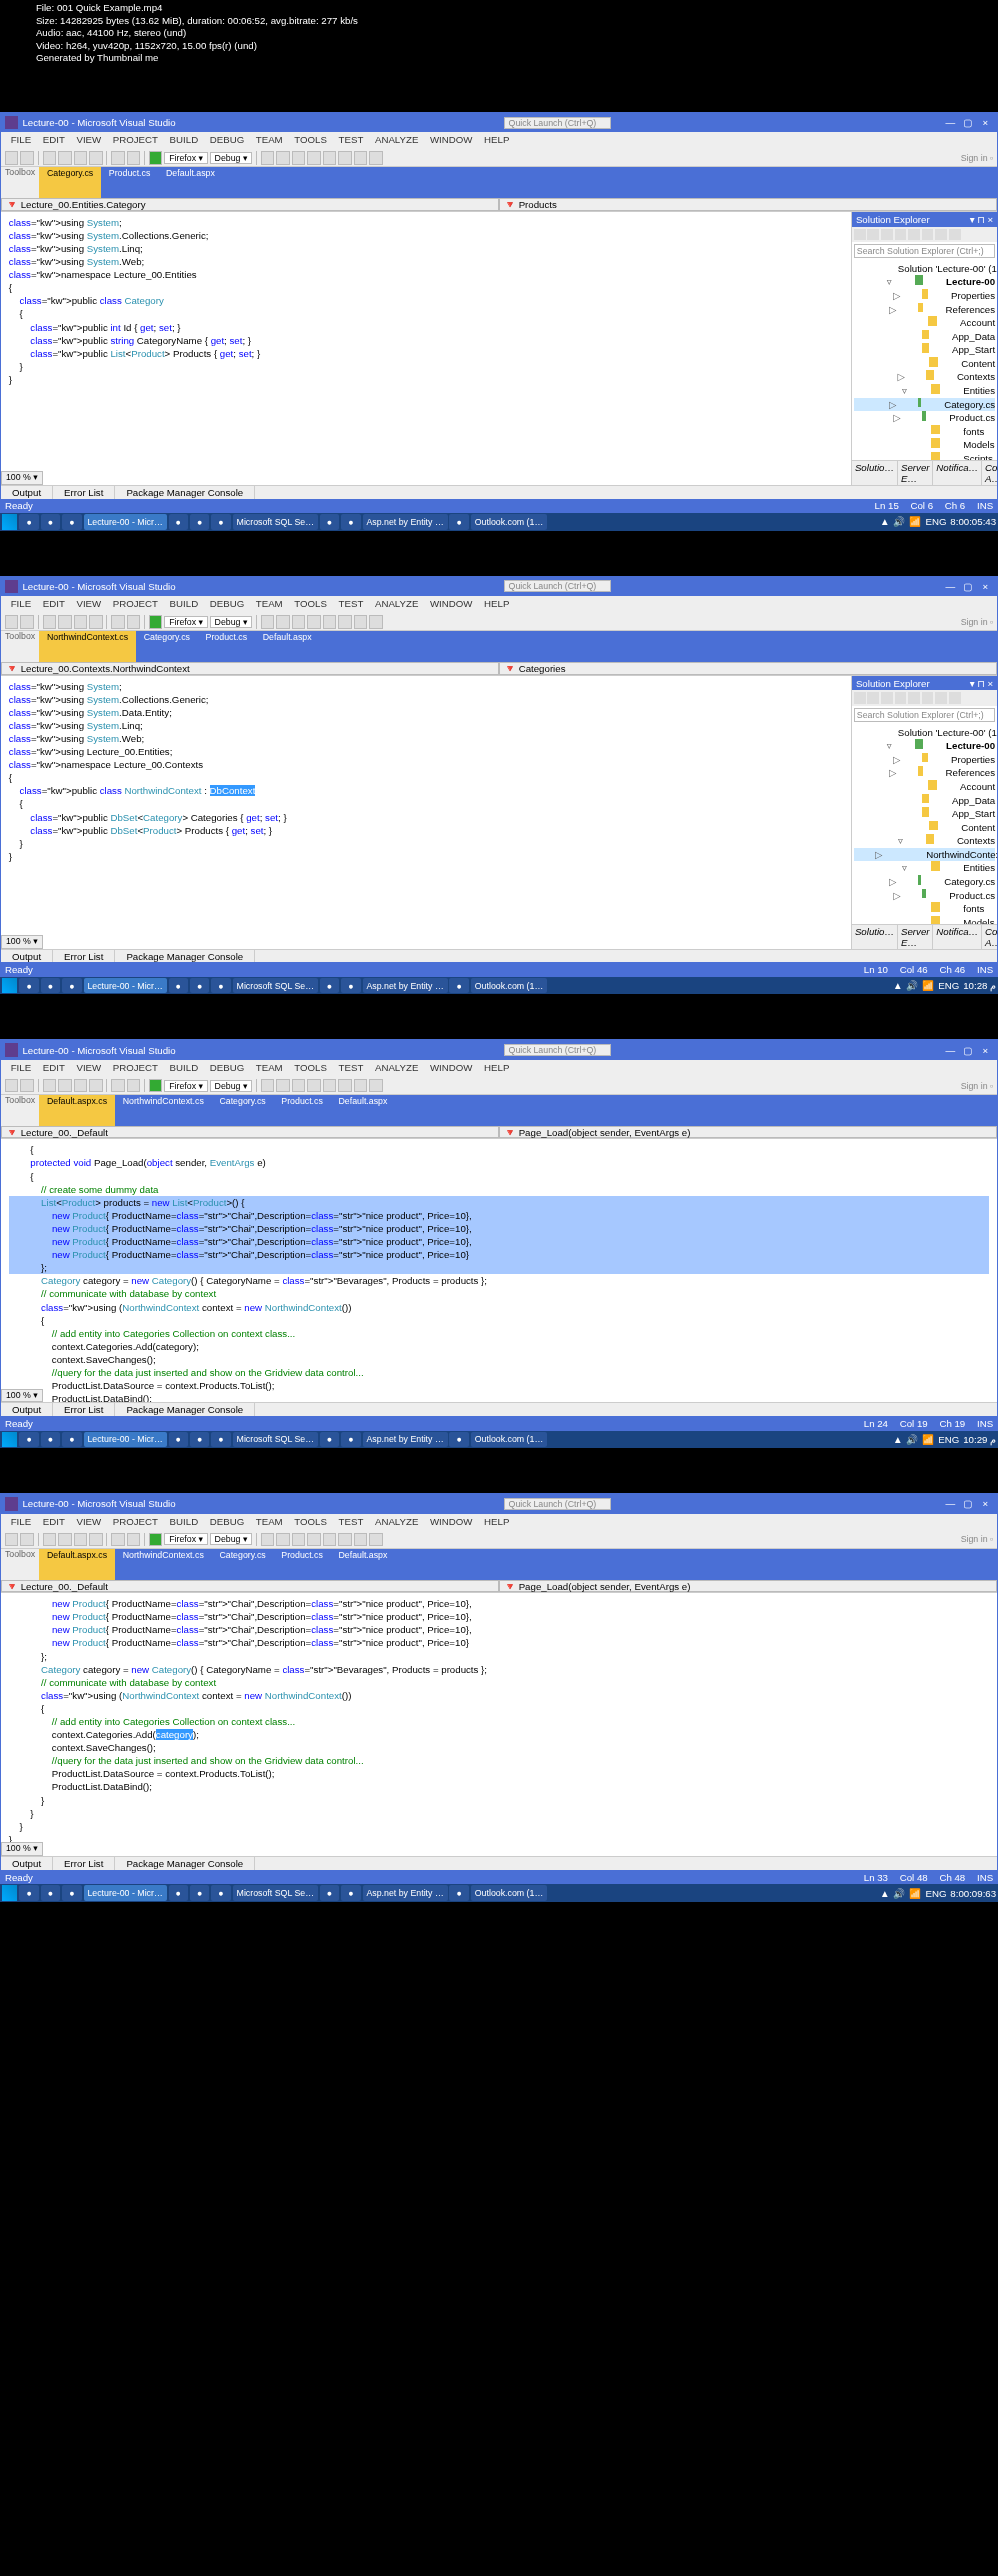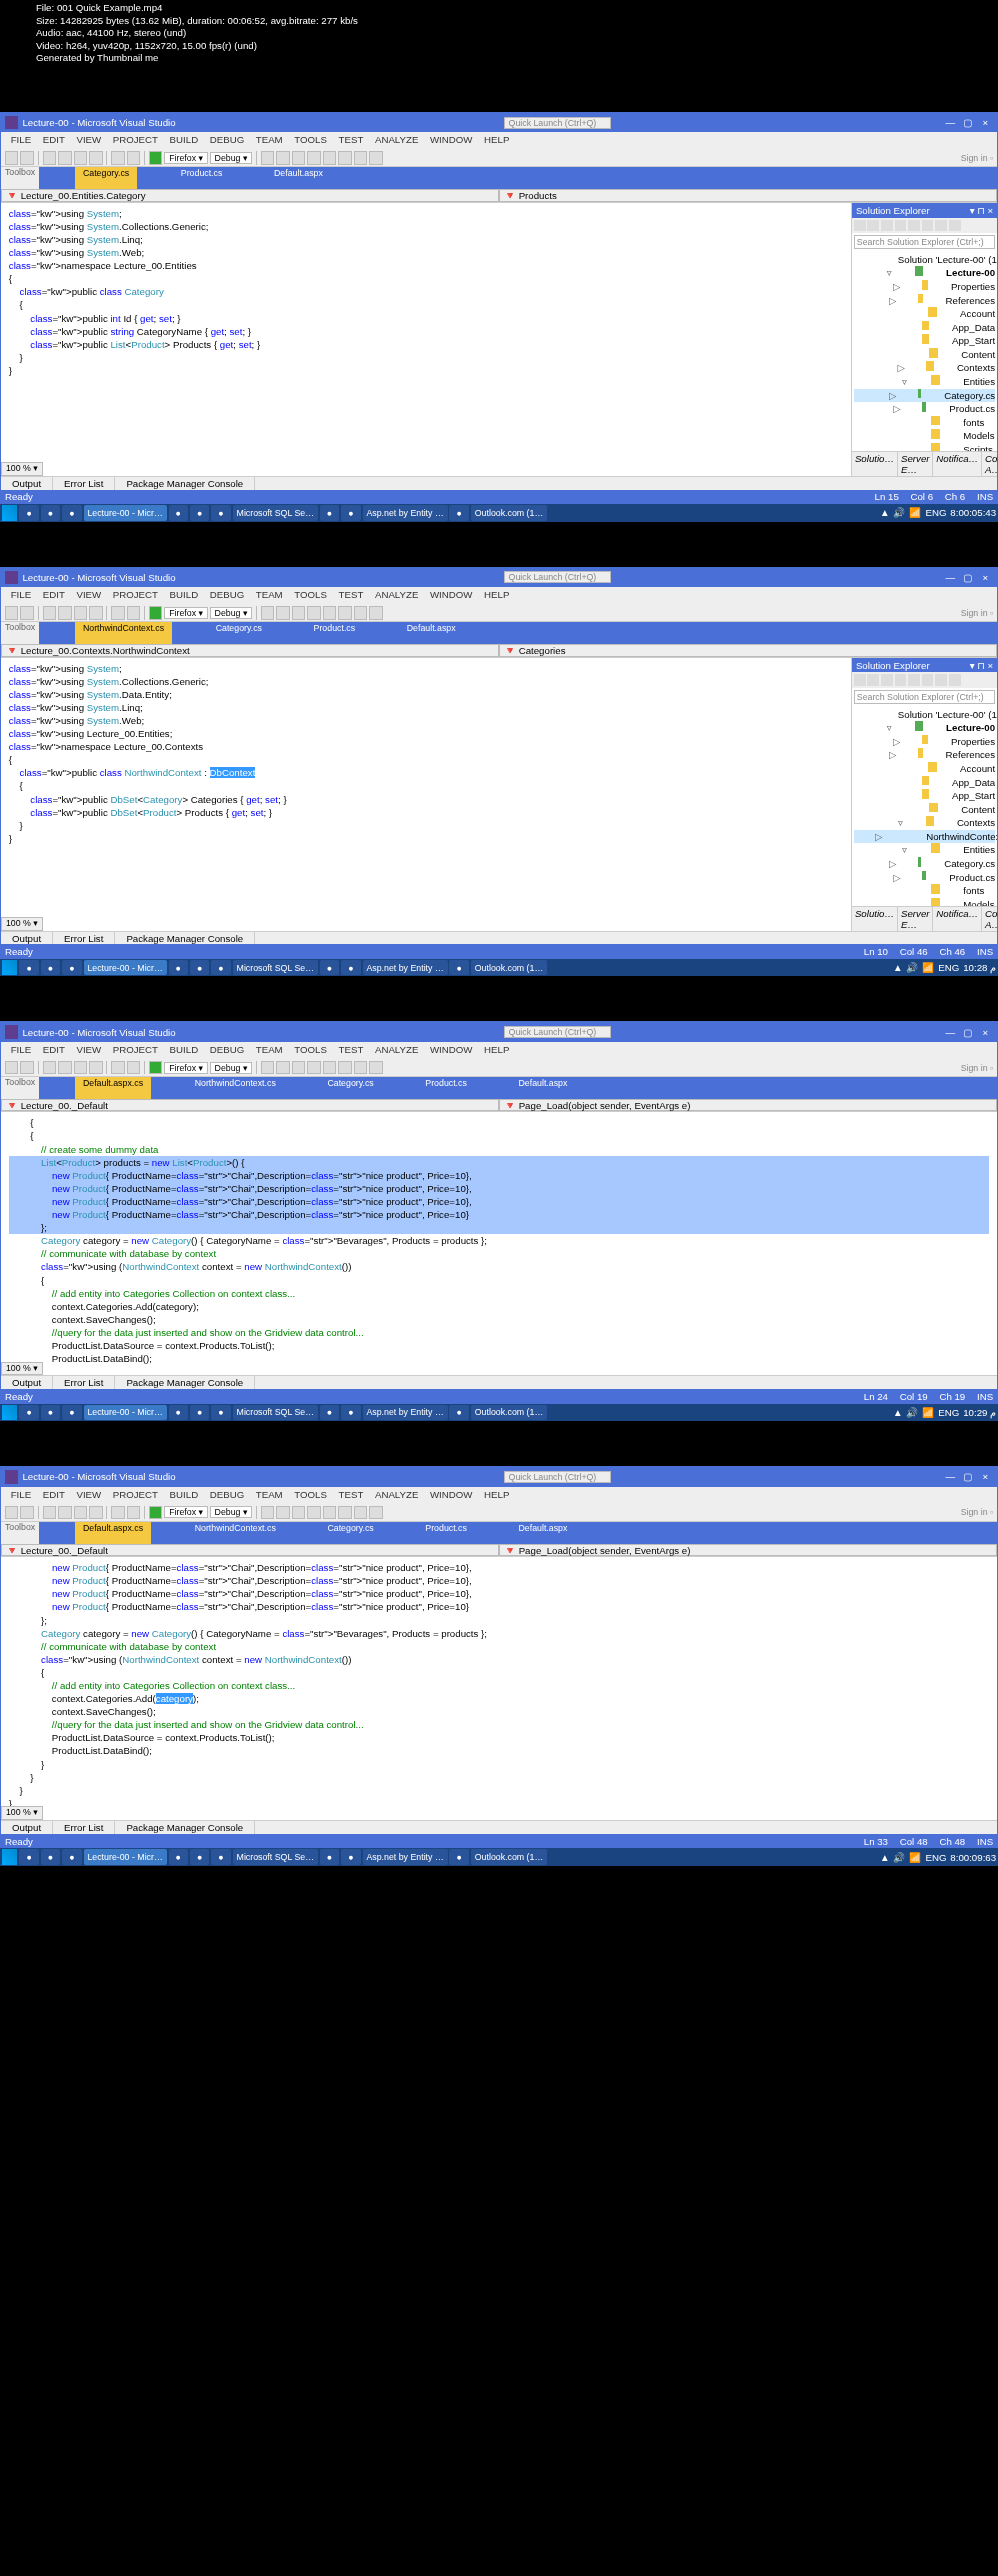--- a/index.html
+++ b/index.html
@@ -10,21 +10,21 @@
 .titlebar .vs-icon { width: 13.6px; height: 13.6px; background: #5e3d8e; margin-right: 3.9px; }
 .win-controls { margin-left: auto; display: flex; gap: 1.9px; }
 .win-controls span { width: 15.6px; text-align: center; cursor: pointer; }
 .menubar { background: #eee; display: flex; padding: 1.9px 3.9px; color: #333; height: 17.5px; }
 .menubar span { padding: 0 5.8px; cursor: pointer; }
 .toolbar { background: #eee; border-bottom: 1px solid #ccc; display: flex; align-items: center; padding: 1.9px 3.9px; height: 17.5px; gap: 1.9px; }
 .toolbar .btn { width: 13.6px; height: 13.6px; background: #ddd; border: 1px solid #bbb; }
 .toolbar .sep { width: 1px; height: 13.6px; background: #bbb; margin: 0 1.9px; }
 .toolbar .dropdown { background: #fff; border: 1px solid #bbb; padding: 0 3.9px; font-size: 8.8px; }
 .toolbar .signin { margin-left: auto; color: #888; font-size: 8.8px; }
-.tabs { background: #4a6fd6; display: flex; height: 22px; gap: 36px; }
+.tabs { background: #4a6fd6; display: flex; height: 31px; }
 .tab { padding: 1px 7.8px; color: #fff; font-size: 8.8px; cursor: pointer; }
 .tab.active { background: #f5c842; color: #000; }
 .nav-bar { background: #eee; border-bottom: 1px solid #ccc; display: flex; height: 13.6px; font-size: 8.8px; }
 .nav-bar .nav-item { border: 1px solid #bbb; padding: 0 3.9px; flex: 1; }
 .main-area { display: flex; height: 273px; }
 .main-area.h2 { height: 263px; }
 .code-area { flex: 1; background: #fff; font-family: Consolas, monospace; font-size: 9.7px; line-height: 1.35; padding: 3.9px 7.8px; overflow: hidden; position: relative; }
 .code-area .line { white-space: pre; }
 .kw { color: #0000ff; }
 .type { color: #2b91af; }
@@ -602,20 +602,21 @@
         <div class="tab ">Product.cs</div>
         <div class="tab ">Default.aspx</div>
     </div>
     <div class="nav-bar">
       <div class="nav-item">🔻 Lecture_00._Default</div>
       <div class="nav-item">🔻 Page_Load(object sender, EventArgs e)</div>
     </div>
     <div class="main-area h2">
       <div class="code-area">
         <div class="line ">        {</div>
+          <div class="line ">        <span class="kw">protected</span> <span class="kw">void</span> Page_Load(<span class="kw">object</span> sender, <span class="type">EventArgs</span> e)</div>
           <div class="line ">        {</div>
           <div class="line "><span class="cmt">            // create some dummy data</span></div>
           <div class="line hl">            <span class="type">List</span>&lt;<span class="type">Product</span>&gt; products = <span class="kw">new</span> <span class="type">List</span>&lt;<span class="type">Product</span>&gt;() {</div>
           <div class="line hl"></div>
           <div class="line hl">                <span class="kw">new</span> <span class="type">Product</span>{ ProductName=<span <span="" class="kw">class</span>="str"&gt;"Chai",Description=<span <span="" class="kw">class</span>="str"&gt;"nice product", Price=10},</div>
           <div class="line hl">                <span class="kw">new</span> <span class="type">Product</span>{ ProductName=<span <span="" class="kw">class</span>="str"&gt;"Chai",Description=<span <span="" class="kw">class</span>="str"&gt;"nice product", Price=10},</div>
           <div class="line hl">                <span class="kw">new</span> <span class="type">Product</span>{ ProductName=<span <span="" class="kw">class</span>="str"&gt;"Chai",Description=<span <span="" class="kw">class</span>="str"&gt;"nice product", Price=10},</div>
           <div class="line hl">                <span class="kw">new</span> <span class="type">Product</span>{ ProductName=<span <span="" class="kw">class</span>="str"&gt;"Chai",Description=<span <span="" class="kw">class</span>="str"&gt;"nice product", Price=10}</div>
           <div class="line hl"></div>
           <div class="line hl">            };</div>

